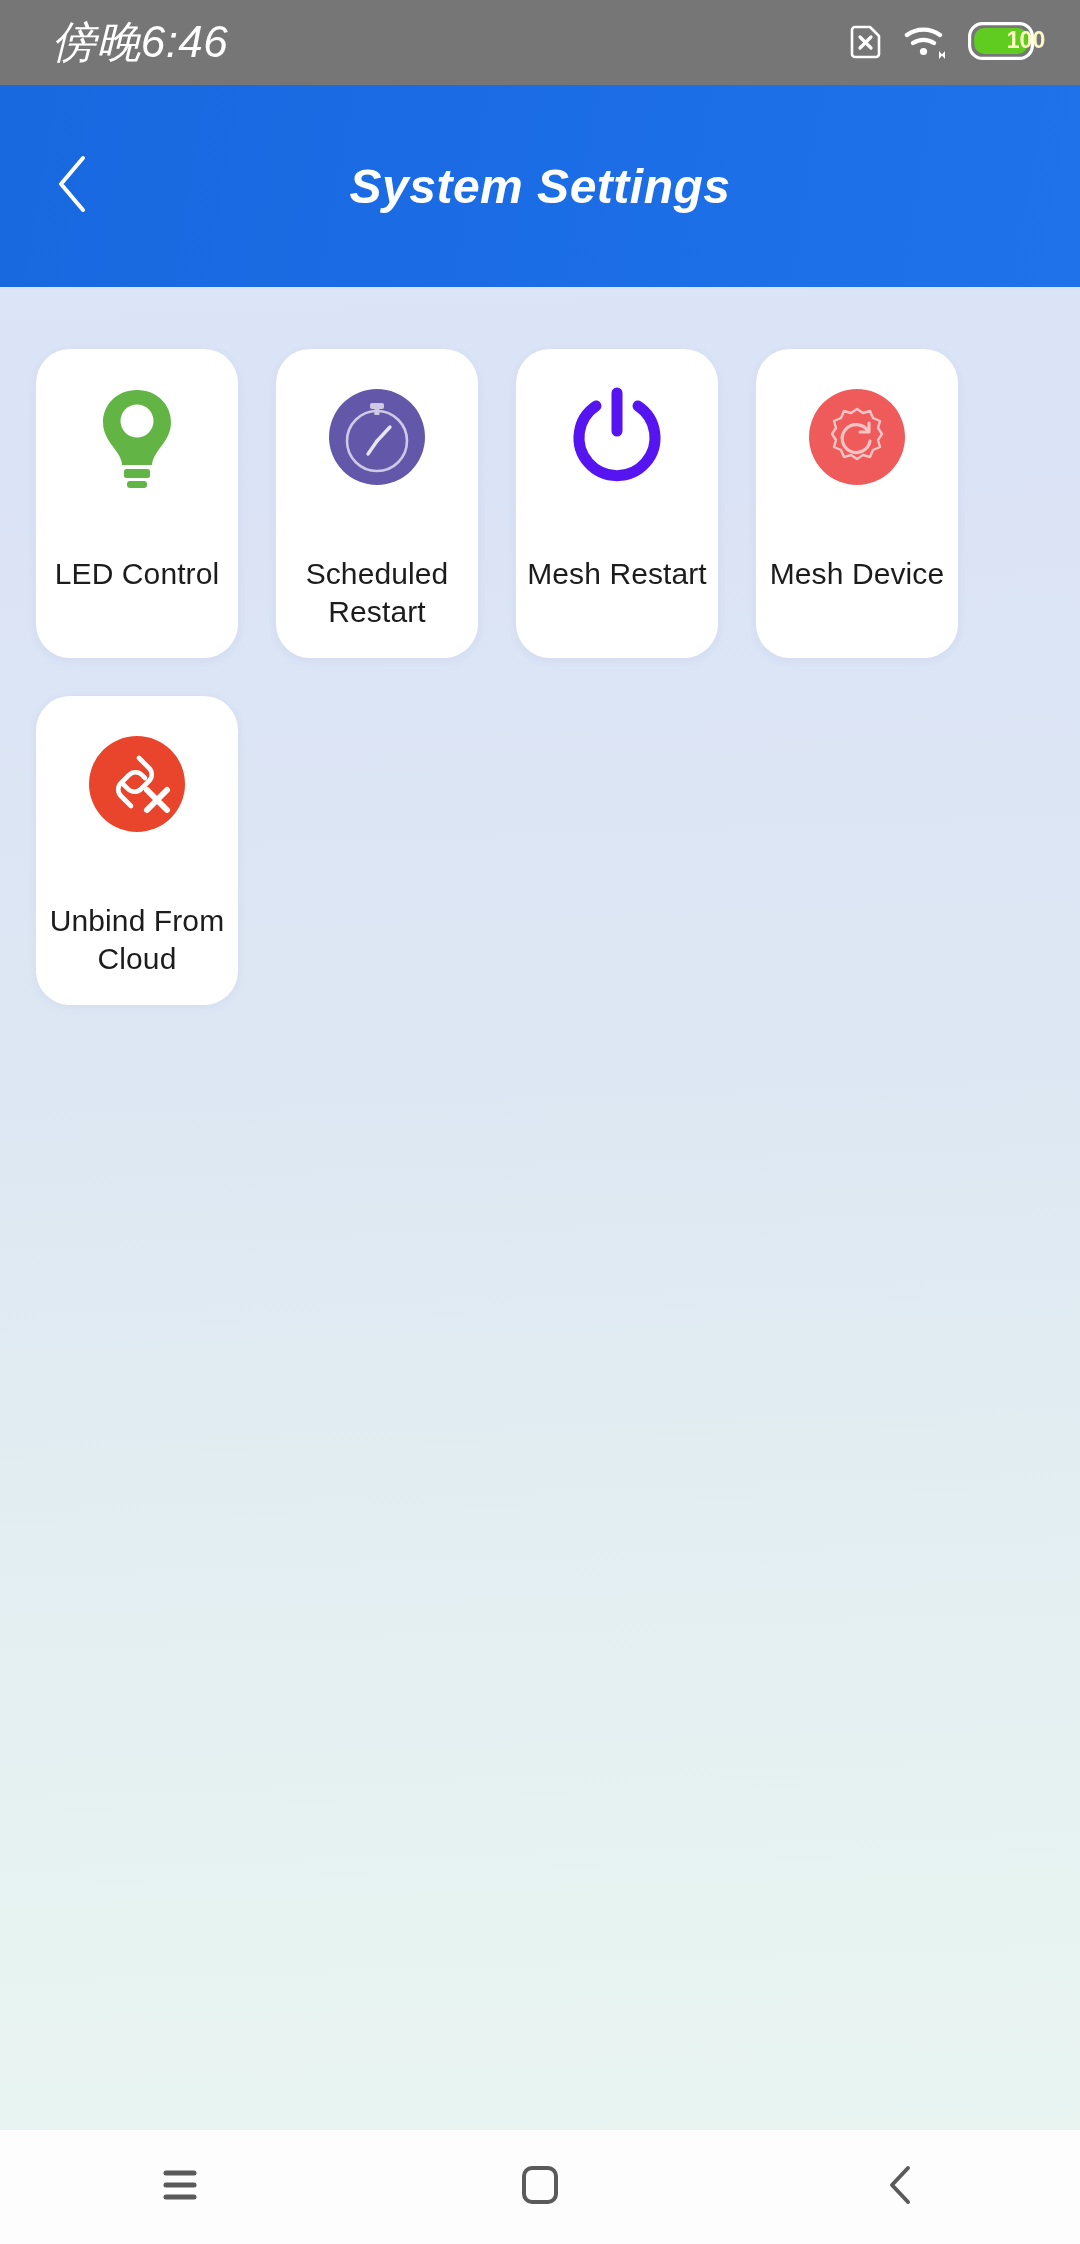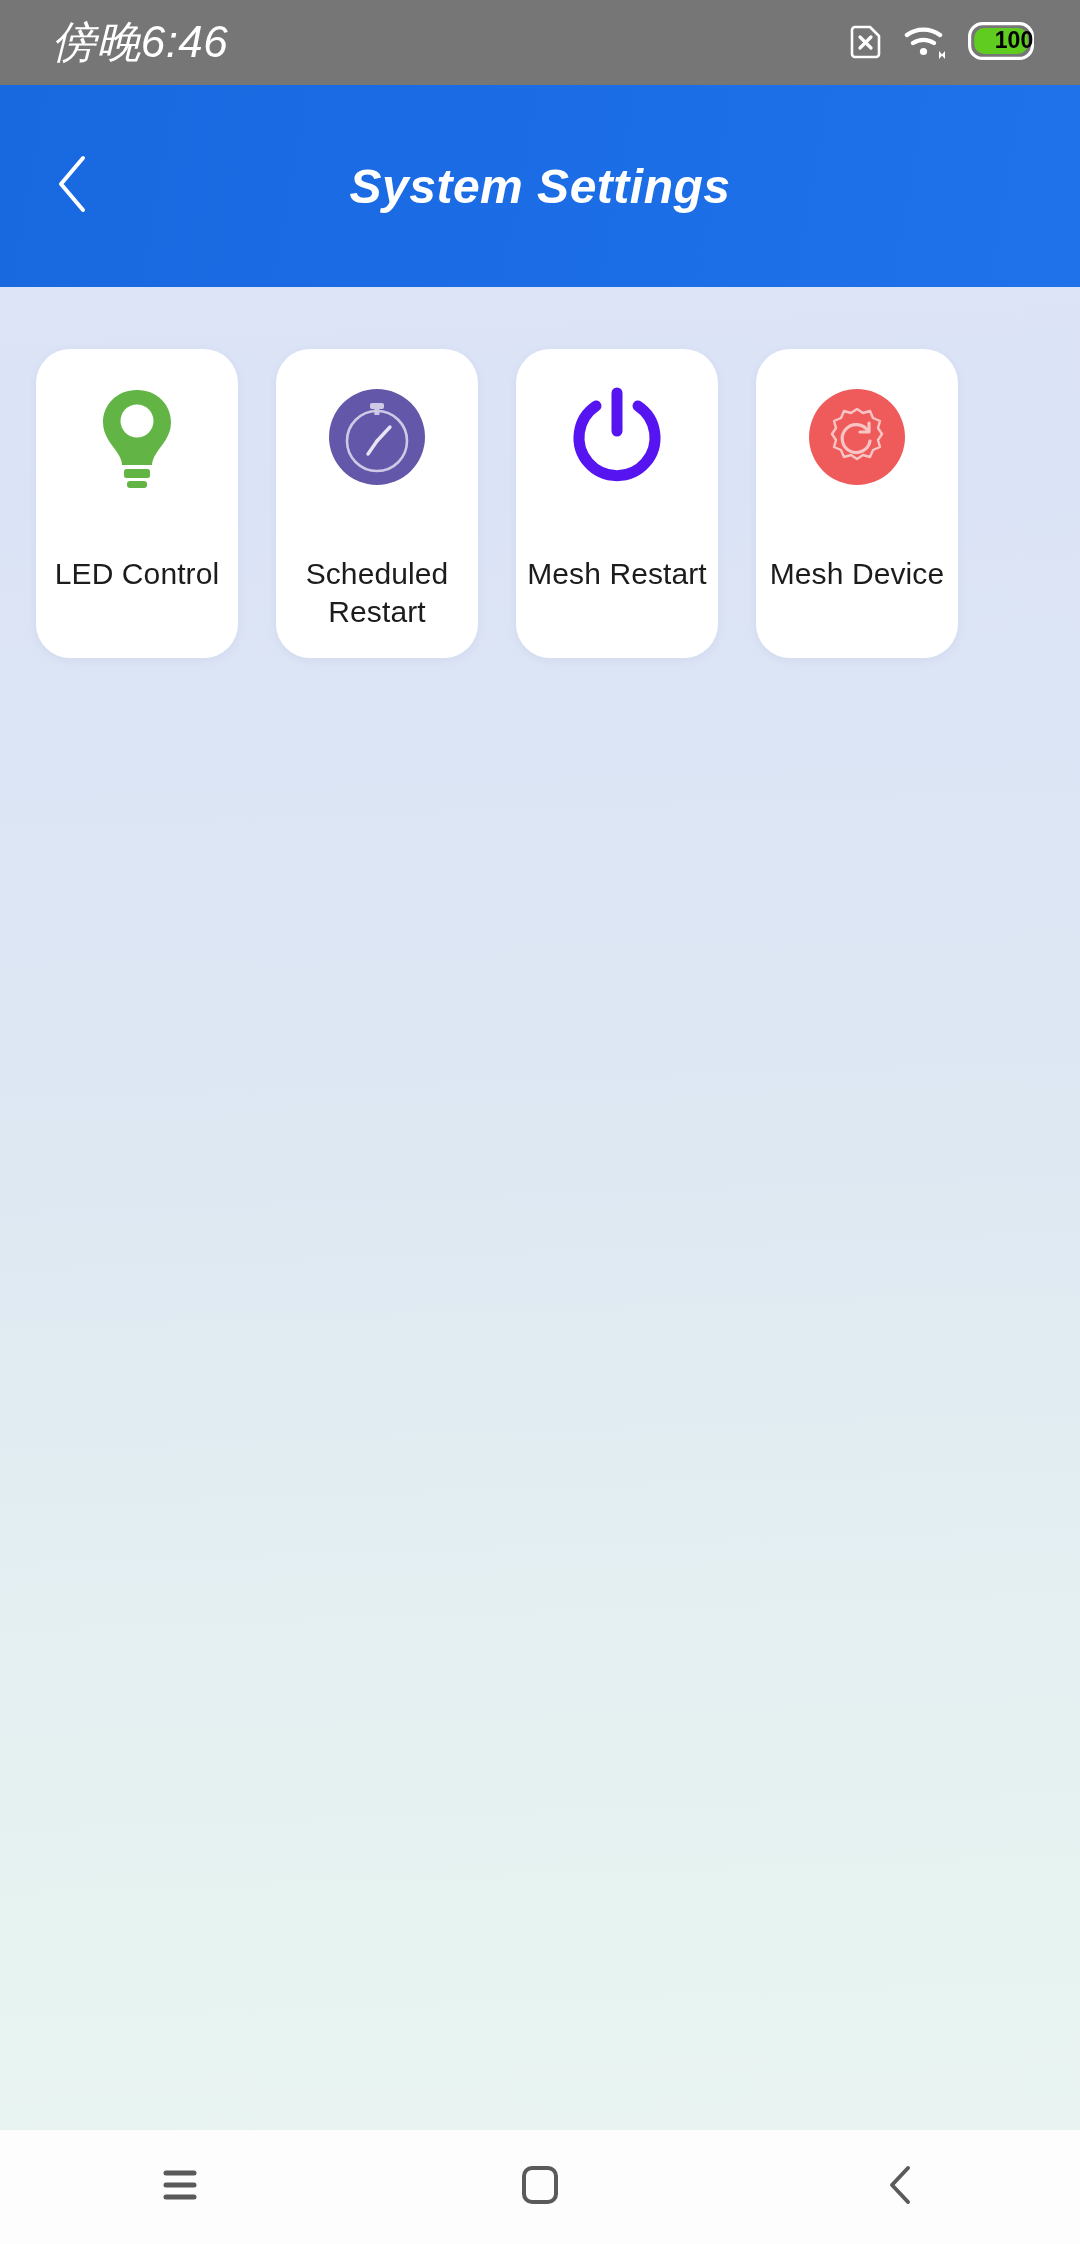--- a/index.html
+++ b/index.html
@@ -90,21 +90,21 @@
         <path d="M35 27l3.5 4-3.5 4z" fill="#ffffff"></path>
         <path d="M41 27l-3.5 4 3.5 4z" fill="#ffffff"></path>
       </svg>
     </span>
 
     <span style="position:relative;display:inline-block;">
       <svg width="66" height="38" viewBox="0 0 66 38">
         <rect x="1.6" y="1.6" width="62.8" height="34.8" rx="13" ry="13" fill="none" stroke="#ffffff" stroke-width="3.2"></rect>
         <rect x="6.2" y="6" width="53.6" height="26" rx="10" ry="10" fill="#5fcc1f"></rect>
       </svg>
-      <span style="position:absolute;left:4px;top:0;width:84px;height:38px;display:flex;align-items:center;justify-content:center;color:#000000;font-size:23px;font-weight:bold;">100</span>
+      <span style="position:absolute;left:16px;top:0;width:84px;height:38px;display:flex;align-items:center;justify-content:center;color:#fef9c3;font-size:23px;font-weight:bold;">100</span>
     </span>
 
   </div>
 </div>
 
 <div class="app-header">
   <div class="back-btn">
     <span>
       <svg width="44" height="62" viewBox="0 0 44 62">
         <path d="M32 5L10 31l22 26" fill="none" stroke="#ffffff" stroke-width="4" stroke-linecap="round" stroke-linejoin="round"></path>
@@ -159,20 +159,33 @@
         <path d="M50 22l6 4 7-2 3 7 7 3-2 7 4 6-4 6 2 7-7 3-3 7-7-2-6 4-6-4-7 2-3-7-7-3 2-7-4-6 4-6-2-7 7-3 3-7 7 2z" fill="none" stroke="#f8c5c5" stroke-width="2.4" stroke-linejoin="round"></path>
         <path d="M61 44a14 14 0 1 0 2 10" fill="none" stroke="#f8c5c5" stroke-width="3.2" stroke-linecap="round"></path>
         <path d="M62 36v9h-9" fill="none" stroke="#f8c5c5" stroke-width="3.2" stroke-linecap="round" stroke-linejoin="round"></path>
       </svg>
     </div>
     <div class="tile-label">Mesh Device</div>
   </div>
 
 
 
+  <div class="tile">
+    <div class="tile-icon">
+      <svg width="100" height="100" viewBox="0 0 100 100">
+        <circle cx="50" cy="50" r="48" fill="#e8452c"></circle>
+        <g fill="none" stroke="#ffffff" stroke-width="4.6" stroke-linecap="round" stroke-linejoin="round">
+          <path d="M52 24l10 10a9 9 0 0 1 0 13l-8 8a9 9 0 0 1-13 0l-6-6"></path>
+          <path d="M44 72L34 62a9 9 0 0 1 0-13l8-8a9 9 0 0 1 13 0l3 3"></path>
+        </g>
+        <path d="M60 56l20 20M80 56L60 76" stroke="#ffffff" stroke-width="6" stroke-linecap="round"></path>
+      </svg>
+    </div>
+    <div class="tile-label">Unbind From Cloud</div>
+  </div>
 
 </div>
 
 <div class="nav-bar">
 
   <div class="nav-btn">
     <span>
       <svg width="44" height="38" viewBox="0 0 44 38">
         <path d="M8 7h28M8 19h28M8 31h28" stroke="#5a5a5a" stroke-width="5" stroke-linecap="round"></path>
       </svg>

